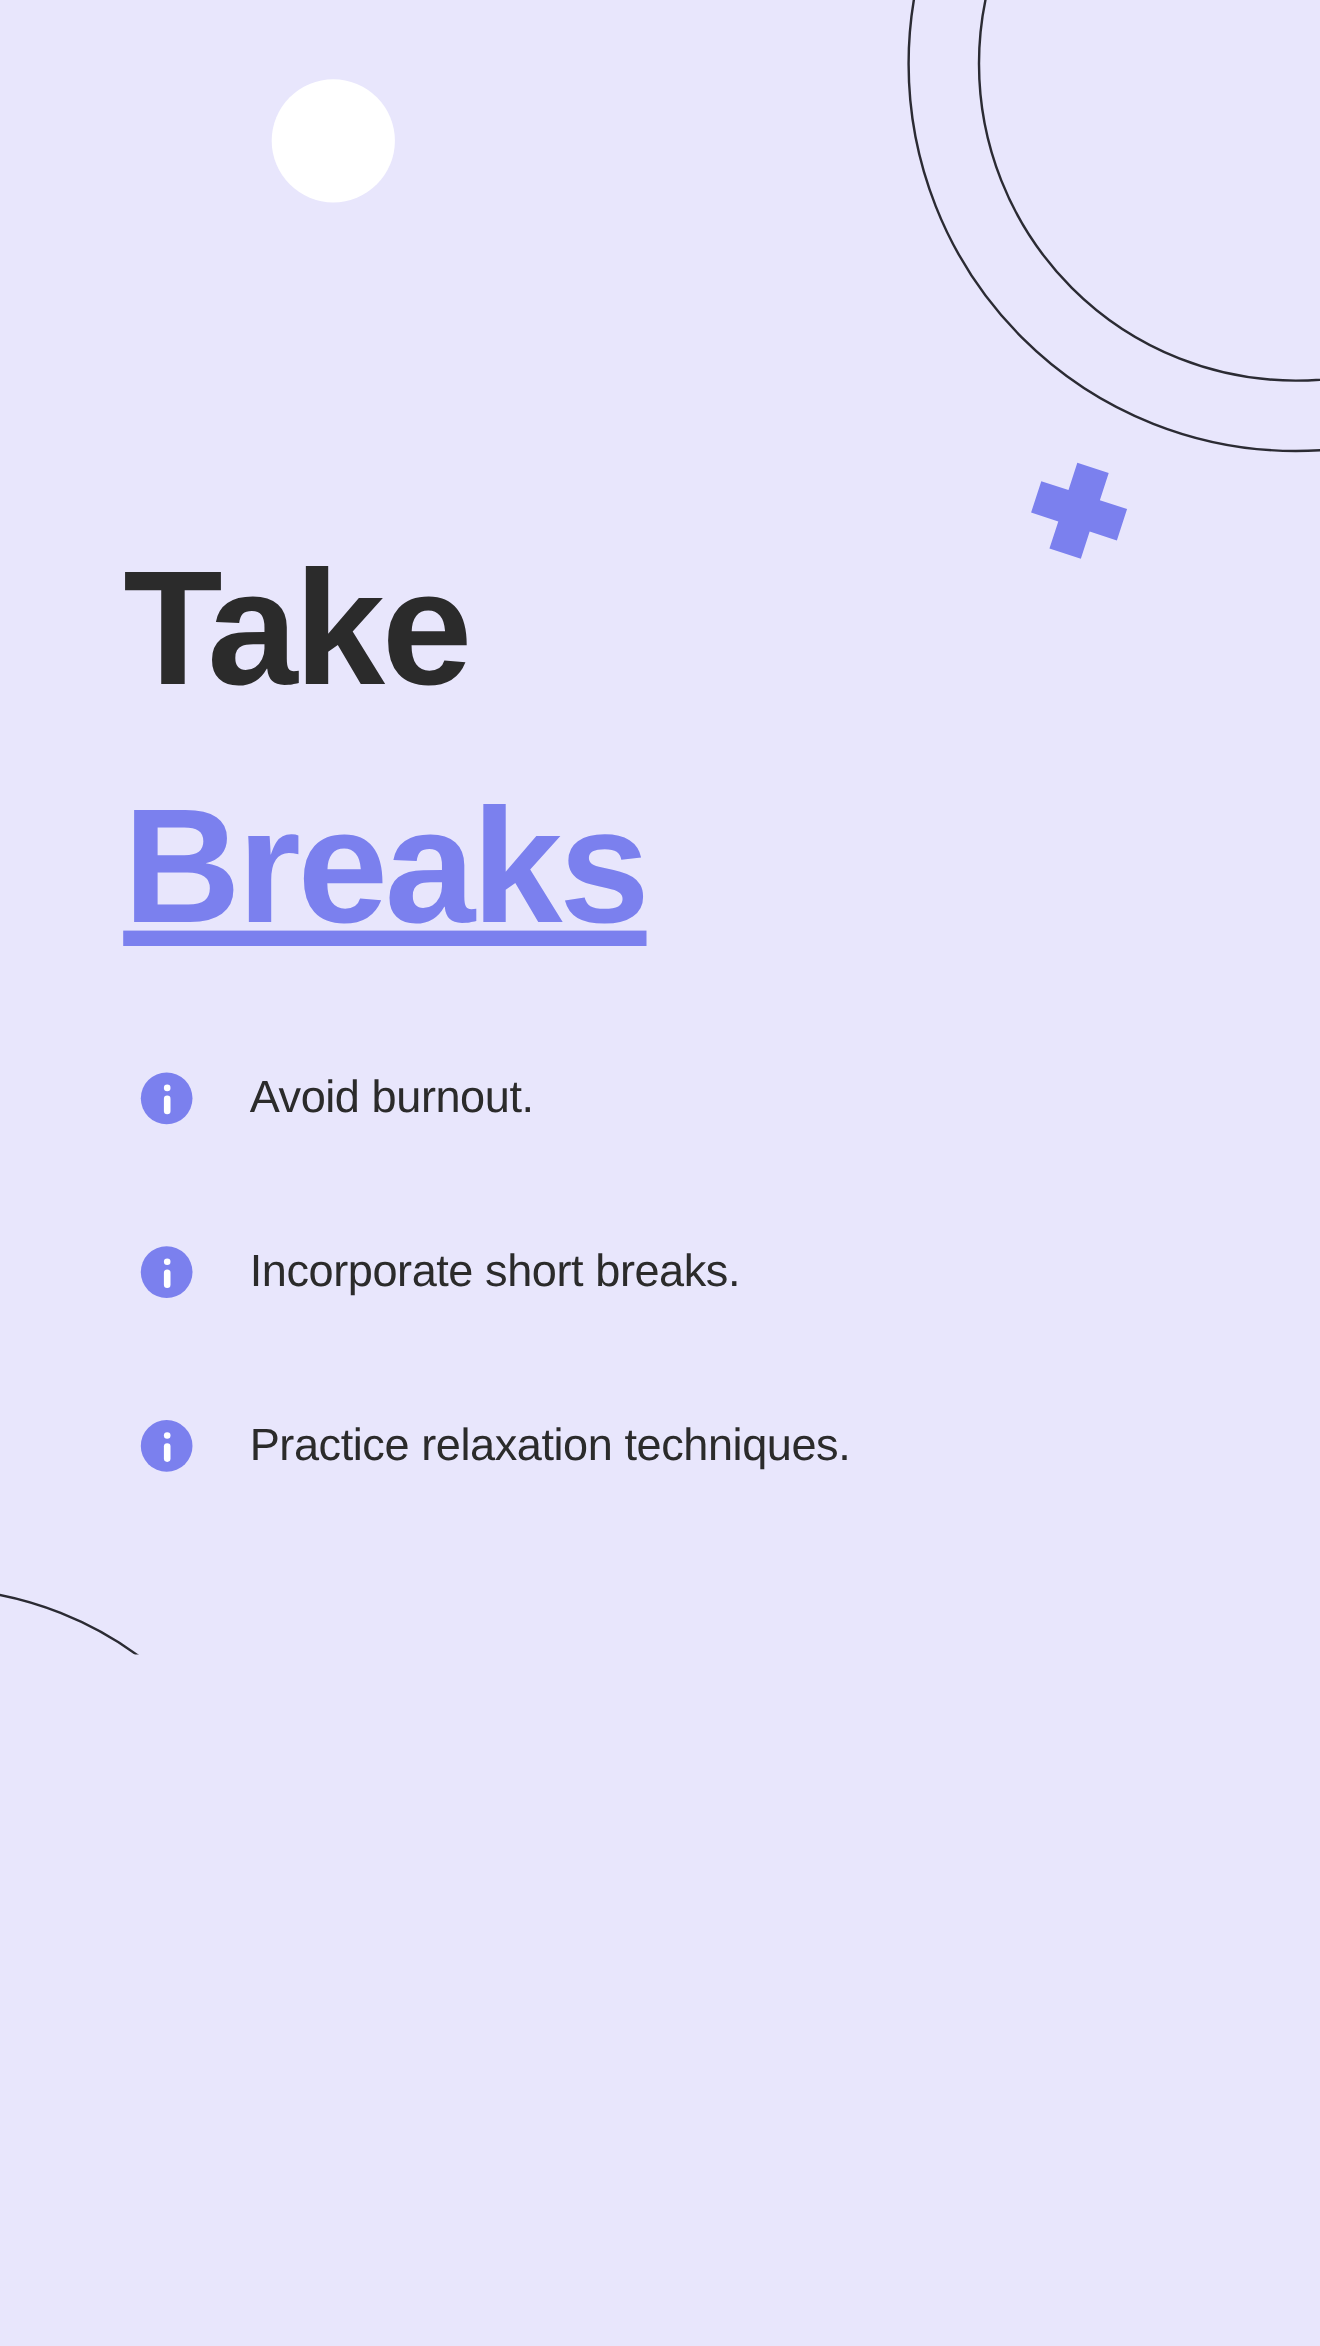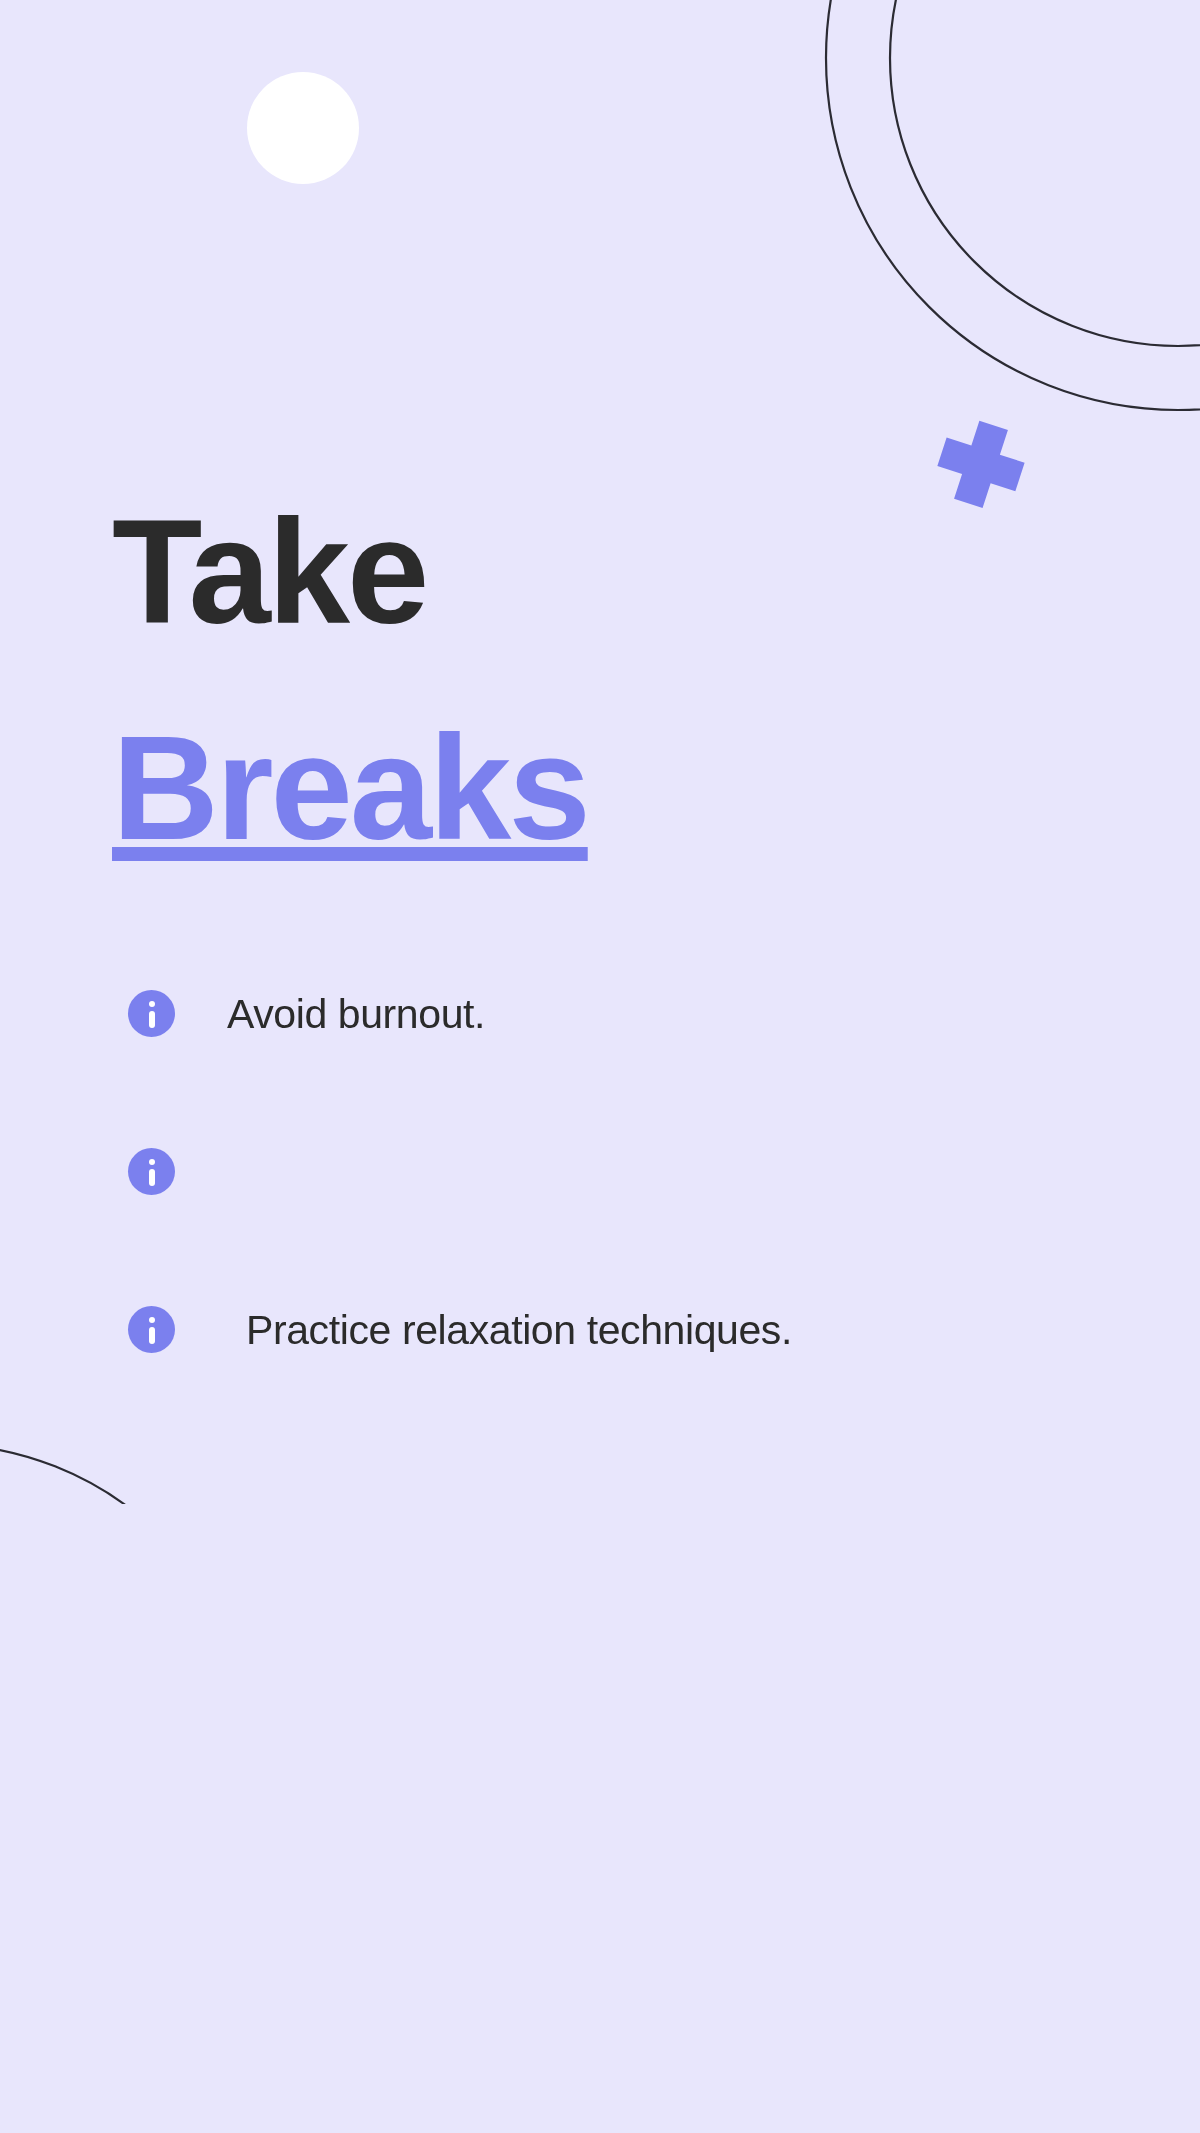--- a/index.html
+++ b/index.html
@@ -75,25 +75,25 @@
   
   .bullets {
     position:absolute;
     left:128px;
     top:975px;
     width:1040px;
   }
 
   .bullet-row {
     display:flex;
-    align-items:flex-end;
+    align-items:flex-start;
     height:62px;
     margin-bottom:96px;
   }
-  .bullet-row:last-child { margin-bottom:0;gap:19px; }
+  .bullet-row:last-child { margin-bottom:0; }
 
   .info-icon {
     flex:0 0 auto;
     width:47px;
     height:47px;
     border-radius:50%;
     background:#7B80EE;
     position:relative;
     display:block;
   }
@@ -167,20 +167,21 @@
       <span class="headline-line line-2">Breaks</span>
     </div>
 
     <ul class="bullets" style="list-style:none;">
       <li class="bullet-row">
         <span class="info-icon"></span>
         <span class="bullet-text">Avoid burnout.</span>
       </li>
       <li class="bullet-row">
         <span class="info-icon"></span>
+        <span class="bullet-text">Incorporate short breaks.</span>
       </li>
       <li class="bullet-row">
         <span class="info-icon"></span>
         <span class="bullet-text">Practice relaxation techniques.</span>
       </li>
     </ul>
 
   </div>
 </div>
 

